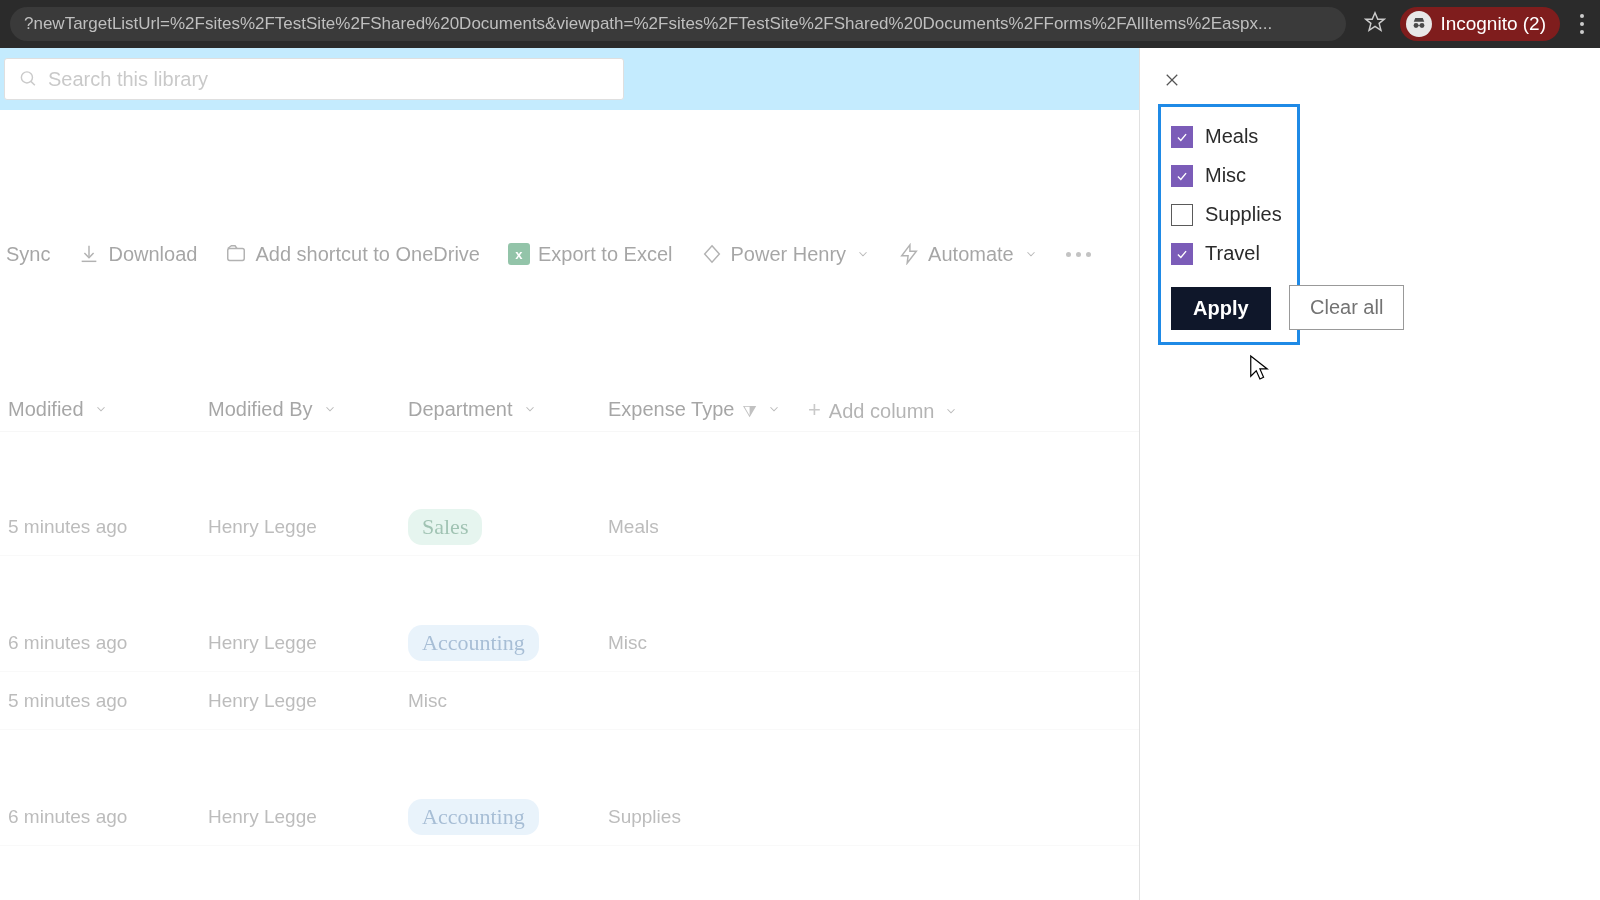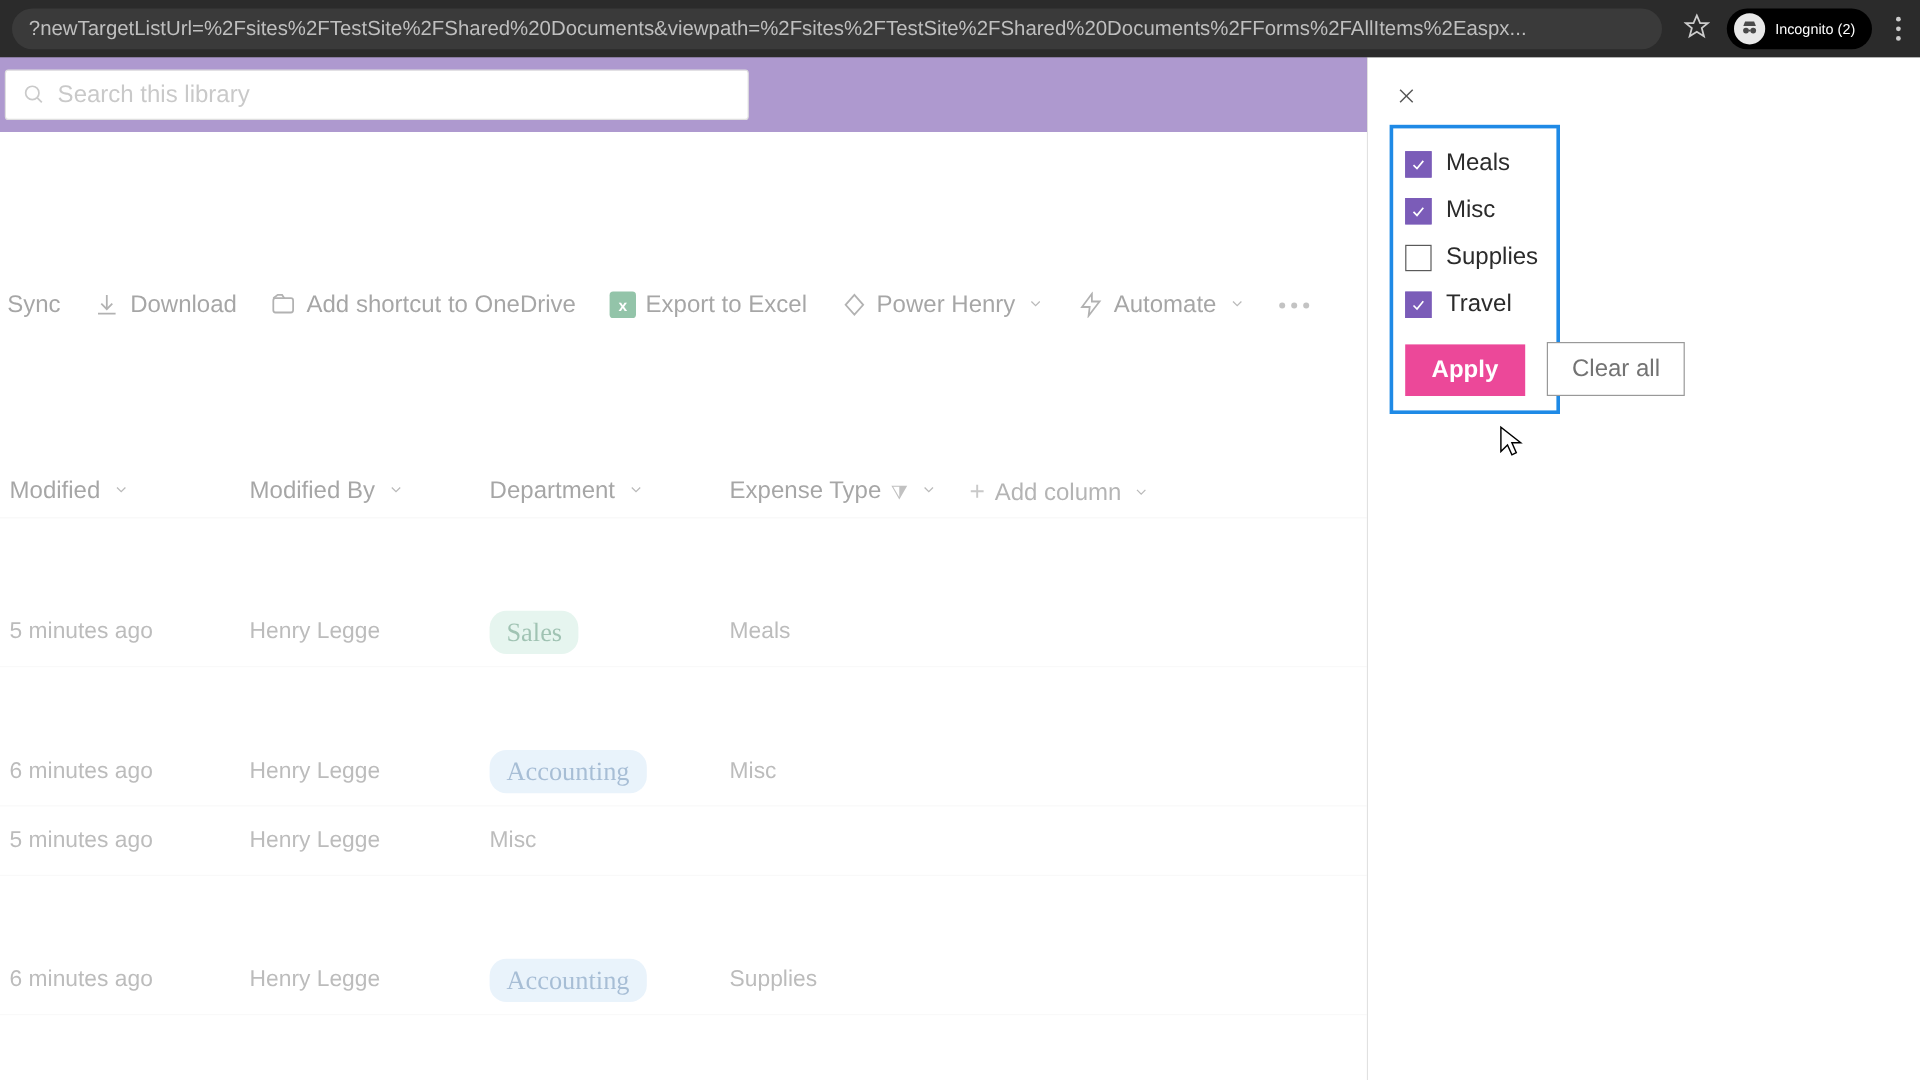--- a/index.html
+++ b/index.html
@@ -11,43 +11,43 @@
     padding: 16px 10px; color: #ccc;
   }
   .url-box {
     flex: 1; background: #3a3a3a; height: 34px; border-radius: 17px;
     display: flex; align-items: center; padding: 0 14px; color: #bfbfbf;
     font-size: 17px; overflow: hidden; white-space: nowrap;
   }
   .chrome-right { display: flex; align-items: center; gap: 14px; margin-left: 18px; }
   .star-icon svg { width: 22px; height: 22px; fill: none; stroke: #ccc; stroke-width: 1.6; }
   .incog-badge {
-    display: flex; align-items: center; gap: 8px; background: #000000;
-    border-radius: 18px; padding: 4px 14px 4px 6px; color: #fff; font-size: 12px;
+    display: flex; align-items: center; gap: 8px; background: #7f1d1d;
+    border-radius: 18px; padding: 4px 14px 4px 6px; color: #fff; font-size: 19px;
   }
   .incog-icon {
     width: 26px; height: 26px; border-radius: 50%; background: #e8e8e8;
     display: flex; align-items: center; justify-content: center;
   }
   .incog-icon svg { width: 18px; height: 18px; fill: #4a4a4a; }
   .kebab { display: flex; flex-direction: column; gap: 4px; padding: 0 6px; }
   .kebab span { width: 4px; height: 4px; border-radius: 50%; background: #ccc; }
 
   
   .app { display: flex; height: calc(900px - 48px); }
   .main-col { flex: 0 0 1140px; position: relative; border-right: 1px solid #e1e1e1; }
   .side-col { flex: 1; background: #fff; padding: 18px 18px; }
   .dimmer {
     position: absolute; inset: 0; background: rgba(255,255,255,0.55);
     pointer-events: none;
   }
 
   
   .suite-bar {
-    height: 62px; background: #4c1d95; display: flex; align-items: center;
+    height: 62px; background: #7dd3fc; display: flex; align-items: center;
     padding: 0 0 0 0;
   }
   .search-wrap {
     background: #fff; border: 1px solid #b8b8b8; height: 42px; width: 620px;
     border-radius: 3px; display: flex; align-items: center; padding: 0 14px;
     margin-left: 4px;
   }
   .search-wrap svg { width: 20px; height: 20px; stroke: #8a8a8a; fill: none; stroke-width: 1.8; margin-right: 10px; }
   .search-wrap input {
     border: none; outline: none; font-size: 20px; color: #555; width: 100%;
@@ -101,21 +101,21 @@
     border:3px solid #1f8ae6; padding:10px 10px 12px 10px; margin-top:10px;
     width:142px; position:relative;
   }
   .opt{ display:flex; align-items:center; gap:12px; font-size:20px; color:#2b2b2b; padding:8px 0;}
   .cb{ width:22px;height:22px; border:1.5px solid #5a5a5a; display:flex;align-items:center;justify-content:center; }
   .cb.checked{ background:#7b5cb8; border-color:#7b5cb8; }
   .cb.checked svg{ width:14px;height:14px; stroke:#fff; stroke-width:2.4; fill:none; }
 
   .btn-row{ display:flex; gap:12px; margin-top:14px; align-items:center; }
   .btn-apply{
-    background:#ec4899; color:#fff; font-weight:700; font-size:20px;
+    background:#0f172a; color:#fff; font-weight:700; font-size:20px;
     padding:10px 22px; border:none; cursor:pointer;
   }
   .btn-clear{
     background:#fff; color:#737373; font-size:20px; padding:10px 20px;
     border:1px solid #999; cursor:pointer; position:absolute; left:128px; bottom:12px;
     white-space:nowrap;
   }
 
   .cursor-img{
     position:absolute; width:22px; height:28px; pointer-events:none;

